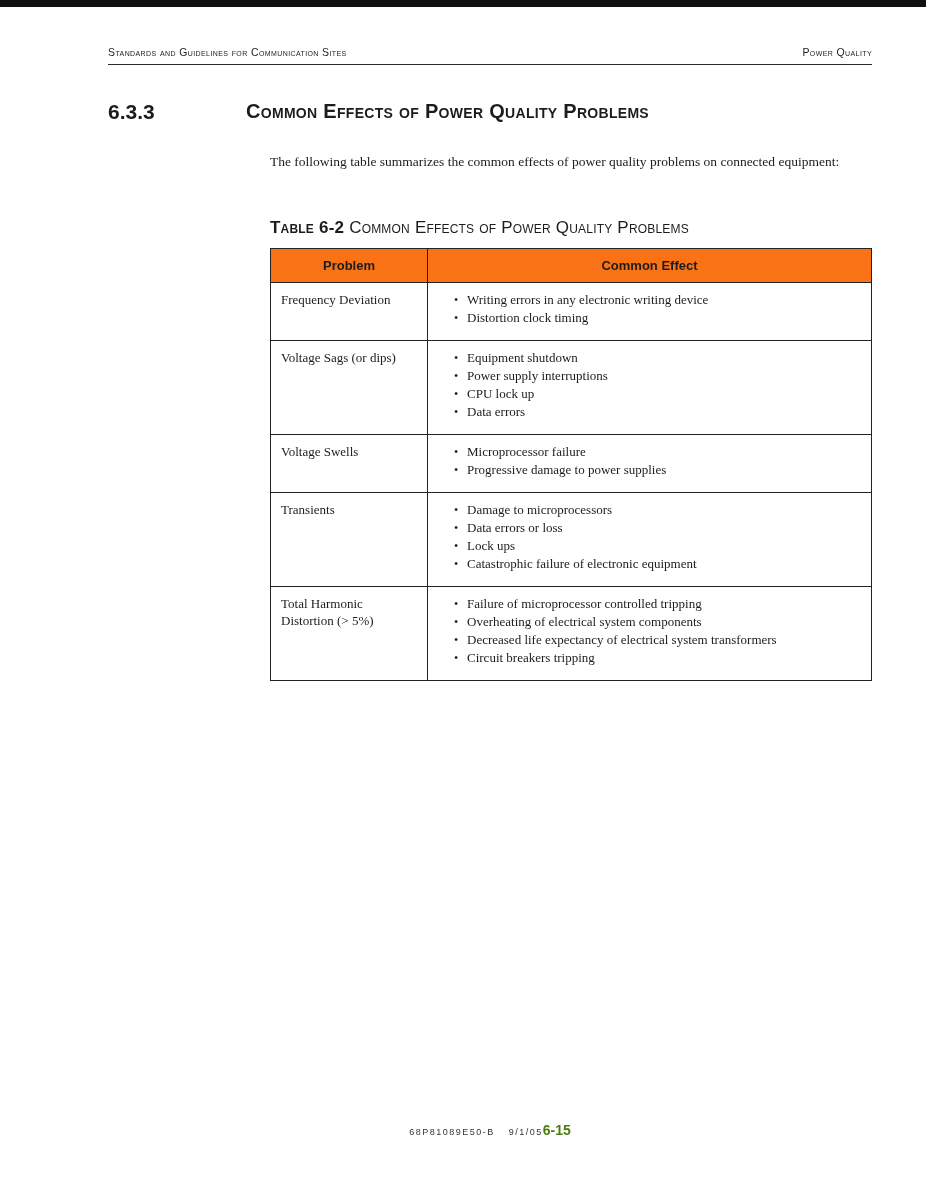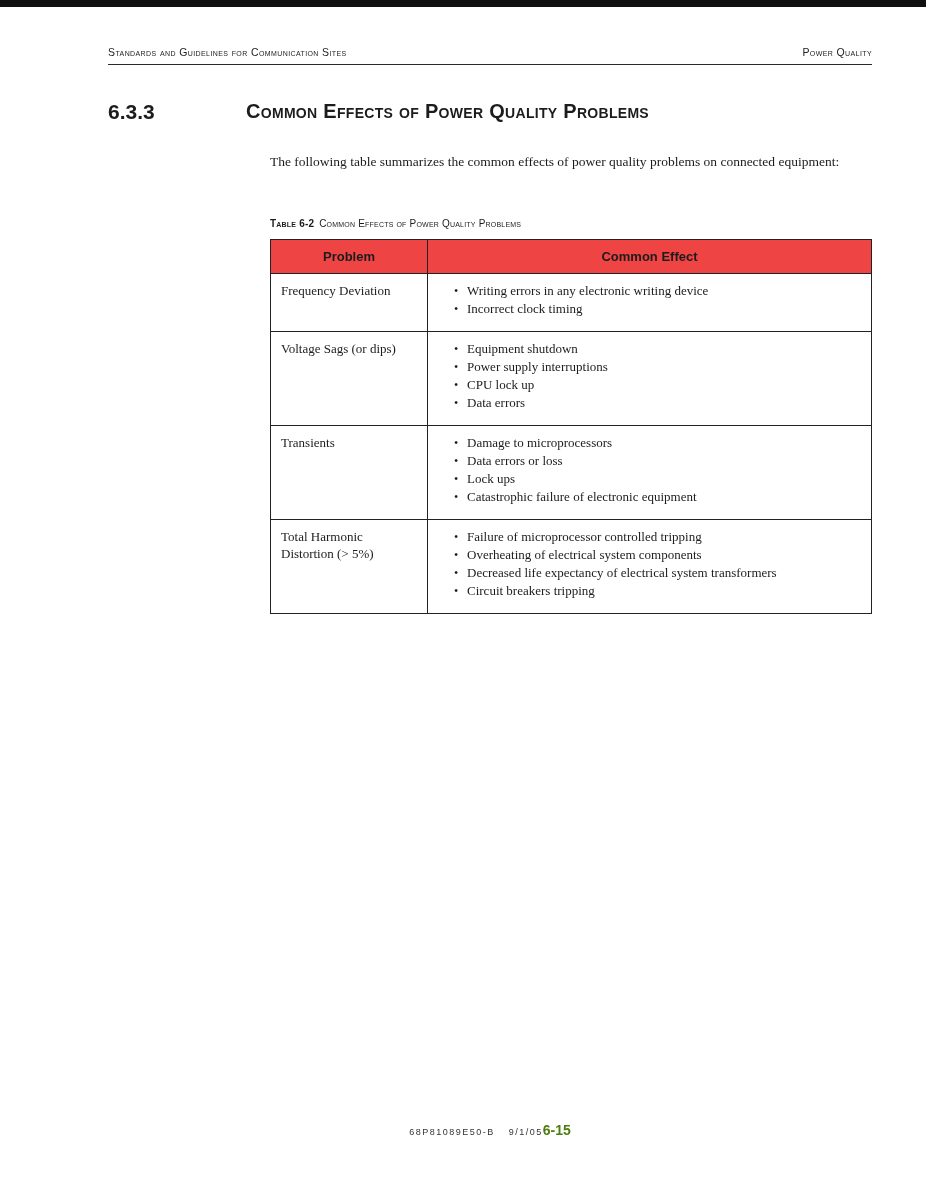--- a/index.html
+++ b/index.html
@@ -43,30 +43,30 @@
   .body-col {
     position: absolute; top: 152px; left: 246px; width: 626px; padding-left: 24px;
   }
   .intro {
     font-size: 13.5px; line-height: 20px;
     width: 585px;
   }
   .table-caption {
     margin-top: 46px; margin-bottom: 10px;
     font-family: "Liberation Sans", sans-serif;
-    font-size: 10px; font-variant: small-caps; letter-spacing: 0.2px;
+    font-size: 17px; font-variant: small-caps; letter-spacing: 0.2px;
   }
   .caption-label { font-weight: bold; margin-right: 5px; }
   .effects-table {
     width: 100%;
     border-collapse: collapse;
     border: 1.2px solid #222;
   }
   .effects-table th {
-    background: #ef4444;
+    background: #f97316;
     font-family: "Liberation Sans", sans-serif;
     font-size: 13px; font-weight: bold;
     text-align: center;
     padding: 9px 6px;
     border: 1.2px solid #222;
   }
   .effects-table td {
     border: 1.2px solid #222;
     vertical-align: top;
     font-size: 13px;
@@ -136,32 +136,41 @@
           <th>Problem</th>
           <th>Common Effect</th>
         </tr>
       </thead>
       <tbody>
         <tr>
           <td class="problem-cell">Frequency Deviation</td>
           <td class="effect-cell">
             <ul class="effect-list">
               <li>Writing errors in any electronic writing device</li>
-              <li>Incorrect clock timing</li>
+              <li>Distortion clock timing</li>
             </ul>
           </td>
         </tr>
         <tr>
           <td class="problem-cell">Voltage Sags (or dips)</td>
           <td class="effect-cell">
             <ul class="effect-list">
               <li>Equipment shutdown</li>
               <li>Power supply interruptions</li>
               <li>CPU lock up</li>
               <li>Data errors</li>
+            </ul>
+          </td>
+        </tr>
+        <tr>
+          <td class="problem-cell">Voltage Swells</td>
+          <td class="effect-cell">
+            <ul class="effect-list">
+              <li>Microprocessor failure</li>
+              <li>Progressive damage to power supplies</li>
             </ul>
           </td>
         </tr>
         <tr>
           <td class="problem-cell">Transients</td>
           <td class="effect-cell">
             <ul class="effect-list">
               <li>Damage to microprocessors</li>
               <li>Data errors or loss</li>
               <li>Lock ups</li>

